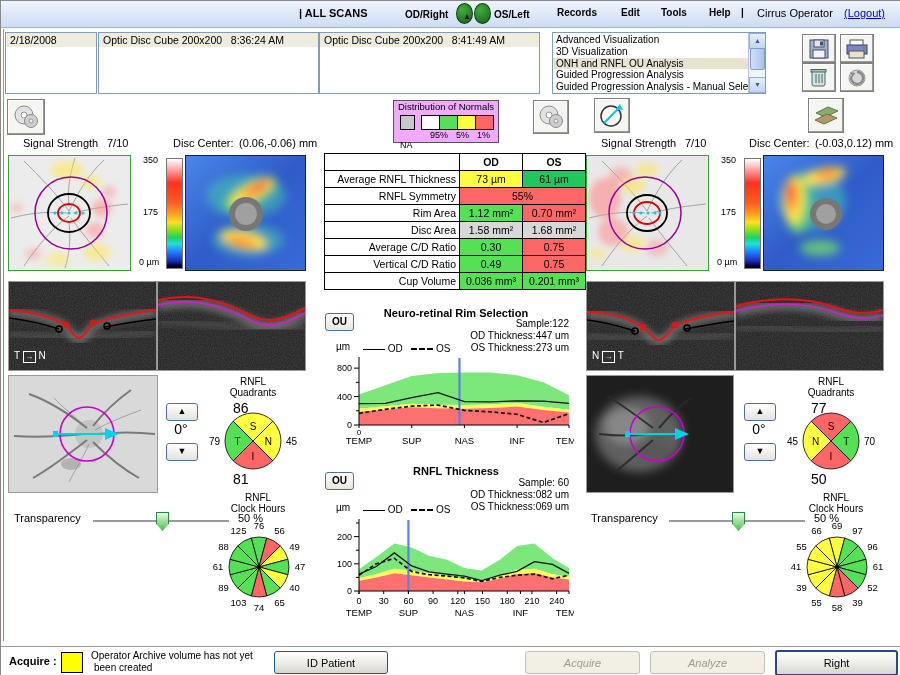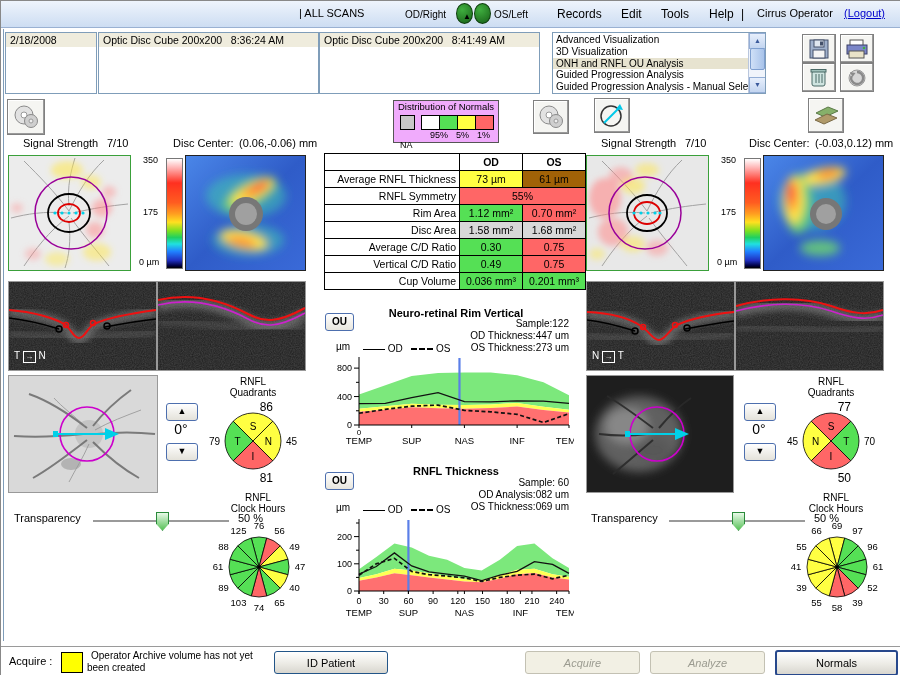--- a/index.html
+++ b/index.html
@@ -1,24 +1,24 @@
 <!DOCTYPE html>
 <html><head>
 <meta charset="utf-8">
 <style>
   html,body{margin:0;padding:0;background:#cfcfcf;font-family:"Liberation Sans","DejaVu Sans",sans-serif;}
   #stage{position:relative;width:900px;height:675px;background:#ffffff;overflow:hidden;border:1px solid #888;}
   .abs{position:absolute;}
   .txt{font-size:11px;color:#000;white-space:nowrap;}
   .small{font-size:10px;}
   .tiny{font-size:9px;}
-  .bold{font-weight:normal;}
+  .bold{font-weight:bold;}
   
   #topbar{left:0;top:0;width:900px;height:26px;background:linear-gradient(#eef4fc,#cdddf2);border-bottom:1px solid #9ab1d2;}
-  .menu-item{font-size:12px;cursor:default;}
+  .menu-item{font-size:10px;cursor:default;font-weight:bold;}
   .logout{color:#0000cc;text-decoration:underline;}
   .led{width:15px;height:19px;border-radius:50%;background:radial-gradient(circle at 35% 30%,#3fae3f,#176017);border:1px solid #0b3d0b;}
   
   .panel{background:#fff;border:1px solid #7f9db9;}
   .strip{background:#efecdd;font-size:10.5px;padding:1px 4px;white-space:nowrap;overflow:hidden;}
   #analysis-list{background:#fff;border:1px solid #7f9db9;overflow:hidden;}
   .list-item{font-size:10px;padding:0 3px;height:11.8px;line-height:11.8px;white-space:nowrap;}
   .list-item.sel{background:#e7e3d0;}
   .sbar{position:absolute;right:0;top:0;width:16px;height:100%;background:#f0f4fb;border-left:1px solid #b9c6dd;}
   .sbtn{position:absolute;left:0;width:15px;height:14px;background:linear-gradient(#e7effc,#c3d5f0);border:1px solid #94aed6;color:#3a5a9c;font-size:7px;text-align:center;line-height:13px;}
@@ -47,21 +47,21 @@
   
   .slide-track{height:2px;background:#9a9a9a;border-bottom:1px solid #fff;}
   .slide-thumb{width:11px;height:17px;background:linear-gradient(#e8fbe8,#58c058);border:1px solid #2a8a3a;clip-path:polygon(0 0,100% 0,100% 62%,50% 100%,0 62%);}
   .orient-lbl{position:absolute;color:#fff;font-size:10px;}
   .orient-box{display:inline-block;width:11px;height:10px;border:1px solid #fff;font-size:8px;line-height:9px;text-align:center;color:#fff;}
   .chart-title{font-weight:bold;font-size:11px;text-align:center;}
   .chart-info{font-size:10px;text-align:right;}
   .leg-line{display:inline-block;width:22px;height:0;border-top:1.5px solid #000;vertical-align:middle;}
   .leg-dash{display:inline-block;width:22px;height:0;border-top:2px dashed #000;vertical-align:middle;}
   .wheel-title{font-size:10px;text-align:center;line-height:11px;}
-  .wheel-num{font-size:12px;text-align:right;}
+  .wheel-num{font-size:14px;text-align:left;}
   #statusbar{border-top:1px solid #9a9a9a;box-shadow:0 1px 0 #fff inset;background:#fff;}
   .vline{background:#7f9db9;width:1px;}
 </style>
 </head>
 <body>
 
 <svg width="0" height="0" style="position:absolute">
   <defs>
     <filter id="noisef" x="0" y="0" width="100%" height="100%">
       <feTurbulence type="fractalNoise" baseFrequency="0.9" numOctaves="2" result="n"></feTurbulence>
@@ -393,21 +393,21 @@
         <tr>
       <th style="width:128px;background:#fff"></th>
       <th class="cell-val">OD</th>
       <th class="cell-val">OS</th>
     </tr>
       </thead>
     <tbody id="metrics-tbody">
         <tr>
           <td class="cell-label">Average RNFL Thickness</td>
           <td class="cell-val" style="background: rgb(255, 255, 66);">73 µm</td>
-          <td class="cell-val" style="background: #a16207;">61 µm</td>
+          <td class="cell-val" style="background: #22c55e;">61 µm</td>
         </tr>
         <tr>
           <td class="cell-label">RNFL Symmetry</td>
           <td class="cell-val" colspan="2" style="background: rgb(255, 102, 102);">55%</td>
         </tr>
         <tr>
           <td class="cell-label">Rim Area</td>
           <td class="cell-val" style="background: rgb(85, 224, 85);">1.12 mm²</td>
           <td class="cell-val" style="background: rgb(255, 102, 102);">0.70 mm²</td>
         </tr>
@@ -428,21 +428,21 @@
         </tr>
         <tr>
           <td class="cell-label">Cup Volume</td>
           <td class="cell-val" style="background: rgb(85, 224, 85);">0.036 mm³</td>
           <td class="cell-val" style="background: rgb(85, 224, 85);">0.201 mm³</td>
         </tr>
       </tbody>
   </table>
 
   <div class="abs ou-btn" style="left:324px;top:312px;width:27px;height:16px">OU</div>
-  <div class="abs chart-title" style="left:340px;top:306px;width:230px">Neuro-retinal Rim Vertical</div>
+  <div class="abs chart-title" style="left:340px;top:306px;width:230px">Neuro-retinal Rim Selection</div>
   <div class="abs chart-info" style="left:400px;top:317px;width:168px">Sample:122</div>
   <div class="abs chart-info" style="left:400px;top:329px;width:168px">OD Thickness:447 um</div>
   <div class="abs chart-info" style="left:400px;top:341px;width:168px">OS Thickness:273 um</div>
   <div class="abs small" style="left:335px;top:340px">µm</div>
   <div class="abs small" style="left:362px;top:342px">
     <span class="leg-line"></span> <span>OD</span>&nbsp;&nbsp;
     <span class="leg-dash"></span> <span>OS</span>
   </div>
   <svg class="abs" id="rim-chart" style="left:328px;top:354px" width="245" height="96">
       <polygon points="30,39.42222222222222 56.35294117647059,30.177777777777777 82.70588235294117,20.93333333333333 109.05882352941177,18.08888888888889 135.41176470588235,17.37777777777778 161.76470588235293,17.37777777777778 188.11764705882354,20.22222222222222 214.47058823529412,27.333333333333336 240,40.13333333333333 240,54.71111111111111 214.47058823529412,51.86666666666667 188.11764705882354,47.955555555555556 161.76470588235293,49.37777777777778 135.41176470588235,50.08888888888889 109.05882352941177,49.733333333333334 82.70588235294117,48.66666666666667 56.35294117647059,51.15555555555555 30,53.644444444444446" fill="#7ce87c"></polygon>
@@ -470,21 +470,21 @@
       <text x="135.41176470588235" y="89" font-size="9.5" text-anchor="middle">NAS</text>
       <line x1="188.11764705882354" y1="70" x2="188.11764705882354" y2="73" stroke="#000"></line>
       <text x="188.11764705882354" y="89" font-size="9.5" text-anchor="middle">INF</text>
       <line x1="240" y1="70" x2="240" y2="73" stroke="#000"></line>
       <text x="240" y="89" font-size="9.5" text-anchor="middle">TEMP</text>
     </svg>
 
   <div class="abs ou-btn" style="left:324px;top:471px;width:27px;height:16px">OU</div>
   <div class="abs chart-title" style="left:340px;top:464px;width:230px">RNFL Thickness</div>
   <div class="abs chart-info" style="left:400px;top:476px;width:168px">Sample: 60</div>
-  <div class="abs chart-info" style="left:400px;top:488px;width:168px">OD Analysis:082 um</div>
+  <div class="abs chart-info" style="left:400px;top:488px;width:168px">OD Thickness:082 um</div>
   <div class="abs chart-info" style="left:400px;top:500px;width:168px">OS Thickness:069 um</div>
   <div class="abs small" style="left:335px;top:501px">µm</div>
   <div class="abs small" style="left:362px;top:503px">
     <span class="leg-line"></span> <span>OD</span>&nbsp;&nbsp;
     <span class="leg-dash"></span> <span>OS</span>
   </div>
   <svg class="abs" id="rnfl-chart" style="left:328px;top:514px" width="245" height="108">
       <polygon points="30,54.239999999999995 47.294117647058826,42 65.41176470588235,28.400000000000006 82.70588235294117,32.48 100,40.64 118.11764705882354,44.72 135.41176470588235,52.879999999999995 152.7058823529412,55.6 170.8235294117647,44.72 188.11764705882354,31.119999999999997 205.41176470588235,28.400000000000006 223.52941176470588,43.36 240,52.879999999999995 240,61.856 223.52941176470588,59.135999999999996 205.41176470588235,53.696 188.11764705882354,54.784 170.8235294117647,60.224 152.7058823529412,65.12 135.41176470588235,63.76 118.11764705882354,61.04 100,58.32 82.70588235294117,55.6 65.41176470588235,53.696 47.294117647058826,59.135999999999996 30,62.944" fill="#7ce87c"></polygon>
       <polygon points="30,62.944 47.294117647058826,59.135999999999996 65.41176470588235,53.696 82.70588235294117,55.6 100,58.32 118.11764705882354,61.04 135.41176470588235,63.76 152.7058823529412,65.12 170.8235294117647,60.224 188.11764705882354,54.784 205.41176470588235,53.696 223.52941176470588,59.135999999999996 240,61.856 240,64.576 223.52941176470588,62.4 205.41176470588235,58.048 188.11764705882354,59.135999999999996 170.8235294117647,63.76 152.7058823529412,67.29599999999999 135.41176470588235,66.48 118.11764705882354,64.576 100,62.4 82.70588235294117,60.224 65.41176470588235,58.32 47.294117647058826,62.4 30,65.664" fill="#ffff55"></polygon>
       <polygon points="30,65.664 47.294117647058826,62.4 65.41176470588235,58.32 82.70588235294117,60.224 100,62.4 118.11764705882354,64.576 135.41176470588235,66.48 152.7058823529412,67.29599999999999 170.8235294117647,63.76 188.11764705882354,59.135999999999996 205.41176470588235,58.048 223.52941176470588,62.4 240,64.576 240,76 223.52941176470588,76 205.41176470588235,76 188.11764705882354,76 170.8235294117647,76 152.7058823529412,76 135.41176470588235,76 118.11764705882354,76 100,76 82.70588235294117,76 65.41176470588235,76 47.294117647058826,76 30,76" fill="#ff7070"></polygon>
@@ -695,20 +695,20 @@
       <text x="16.492958444838017" y="34.5" font-size="9.5" text-anchor="middle">55</text>
       <path d="M52,52 L30.78679656440357,30.786796564403577 A30,30 0 0 1 44.23542864692438,23.02222521132795 Z" fill="#ffff42" stroke="#000" stroke-width="0.8"></path>
       <text x="31.499999999999982" y="19.492958444838024" font-size="9.5" text-anchor="middle">66</text>
       <circle cx="52" cy="52" r="1.6" fill="#000"></circle>
     </svg>
 
   <div class="abs" id="statusbar" style="left:0;top:645px;width:900px;height:30px">
     <div class="abs txt bold" style="left:8px;top:8px">Acquire :</div>
     <div class="abs" style="left:60px;top:5px;width:20px;height:19px;background:#ffff00;border:1px solid #000"></div>
     <div class="abs small" style="left:90px;top:3px">Operator Archive volume has not yet</div>
-    <div class="abs small" style="left:86px;top:15px">been created</div>
+    <div class="abs small" style="left:93px;top:15px">been created</div>
     <div class="abs xp-btn" style="left:273px;top:4px;width:112px;height:21px">ID Patient</div>
     <div class="abs xp-btn disabled" style="left:524px;top:4px;width:113px;height:21px">Acquire</div>
     <div class="abs xp-btn disabled" style="left:649px;top:4px;width:113px;height:21px">Analyze</div>
-    <div class="abs xp-btn default" style="left:774px;top:3px;width:119px;height:22px">Normals</div>
+    <div class="abs xp-btn default" style="left:774px;top:3px;width:119px;height:22px">Right</div>
   </div>
 
 </div>
 
 </body></html>

